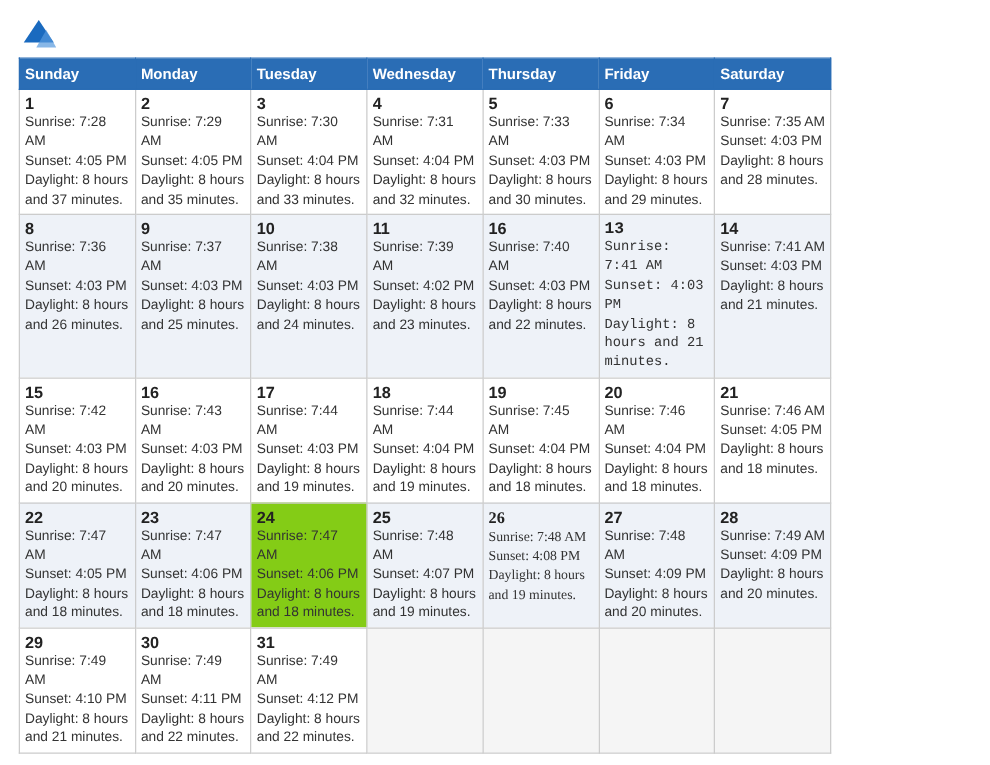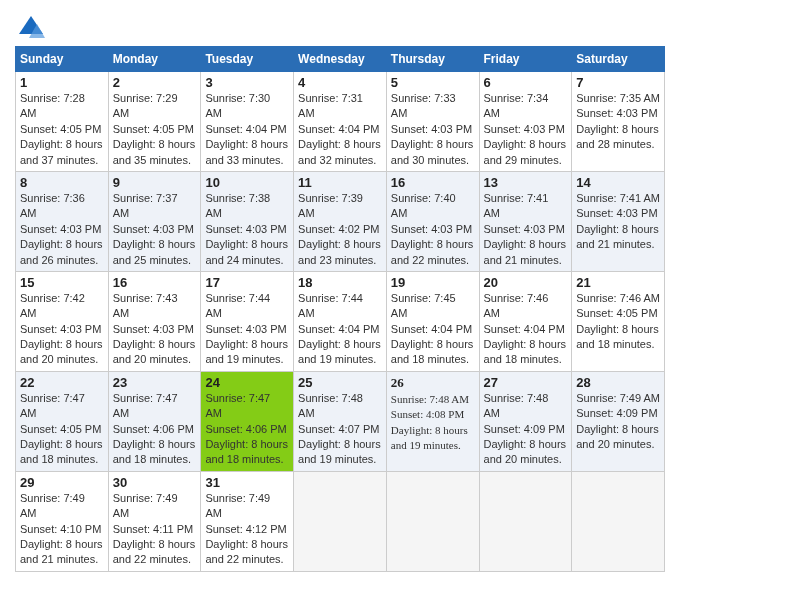--- a/index.html
+++ b/index.html
@@ -132,21 +132,21 @@
           <td><span class="day-num">5</span><span class="day-info">Sunrise: 7:33 AM<br>Sunset: 4:03 PM<br>Daylight: 8 hours and 30 minutes.</span></td>
           <td><span class="day-num">6</span><span class="day-info">Sunrise: 7:34 AM<br>Sunset: 4:03 PM<br>Daylight: 8 hours and 29 minutes.</span></td>
           <td><span class="day-num">7</span><span class="day-info">Sunrise: 7:35 AM<br>Sunset: 4:03 PM<br>Daylight: 8 hours and 28 minutes.</span></td>
         </tr>
         <tr>
           <td style="background: rgb(238, 242, 248);"><span class="day-num">8</span><span class="day-info">Sunrise: 7:36 AM<br>Sunset: 4:03 PM<br>Daylight: 8 hours and 26 minutes.</span></td>
           <td style="background: rgb(238, 242, 248);"><span class="day-num">9</span><span class="day-info">Sunrise: 7:37 AM<br>Sunset: 4:03 PM<br>Daylight: 8 hours and 25 minutes.</span></td>
           <td style="background: rgb(238, 242, 248);"><span class="day-num">10</span><span class="day-info">Sunrise: 7:38 AM<br>Sunset: 4:03 PM<br>Daylight: 8 hours and 24 minutes.</span></td>
           <td style="background: rgb(238, 242, 248);"><span class="day-num">11</span><span class="day-info">Sunrise: 7:39 AM<br>Sunset: 4:02 PM<br>Daylight: 8 hours and 23 minutes.</span></td>
           <td style="background: rgb(238, 242, 248);"><span class="day-num">16</span><span class="day-info">Sunrise: 7:40 AM<br>Sunset: 4:03 PM<br>Daylight: 8 hours and 22 minutes.</span></td>
-          <td style="background: rgb(238, 242, 248);"><span class="day-num">13</span><span class="day-info">Sunrise: 7:41 AM<br>Sunset: 4:03 PM<br>Daylight: 8 hours and 21 minutes.</span></td>
+          <td style="background: rgb(238, 242, 248); font-family: Liberation Mono, monospace;"><span class="day-num">13</span><span class="day-info">Sunrise: 7:41 AM<br>Sunset: 4:03 PM<br>Daylight: 8 hours and 21 minutes.</span></td>
           <td style="background: rgb(238, 242, 248);"><span class="day-num">14</span><span class="day-info">Sunrise: 7:41 AM<br>Sunset: 4:03 PM<br>Daylight: 8 hours and 21 minutes.</span></td>
         </tr>
         <tr>
           <td><span class="day-num">15</span><span class="day-info">Sunrise: 7:42 AM<br>Sunset: 4:03 PM<br>Daylight: 8 hours and 20 minutes.</span></td>
           <td><span class="day-num">16</span><span class="day-info">Sunrise: 7:43 AM<br>Sunset: 4:03 PM<br>Daylight: 8 hours and 20 minutes.</span></td>
           <td><span class="day-num">17</span><span class="day-info">Sunrise: 7:44 AM<br>Sunset: 4:03 PM<br>Daylight: 8 hours and 19 minutes.</span></td>
           <td><span class="day-num">18</span><span class="day-info">Sunrise: 7:44 AM<br>Sunset: 4:04 PM<br>Daylight: 8 hours and 19 minutes.</span></td>
           <td><span class="day-num">19</span><span class="day-info">Sunrise: 7:45 AM<br>Sunset: 4:04 PM<br>Daylight: 8 hours and 18 minutes.</span></td>
           <td><span class="day-num">20</span><span class="day-info">Sunrise: 7:46 AM<br>Sunset: 4:04 PM<br>Daylight: 8 hours and 18 minutes.</span></td>
           <td><span class="day-num">21</span><span class="day-info">Sunrise: 7:46 AM<br>Sunset: 4:05 PM<br>Daylight: 8 hours and 18 minutes.</span></td>

